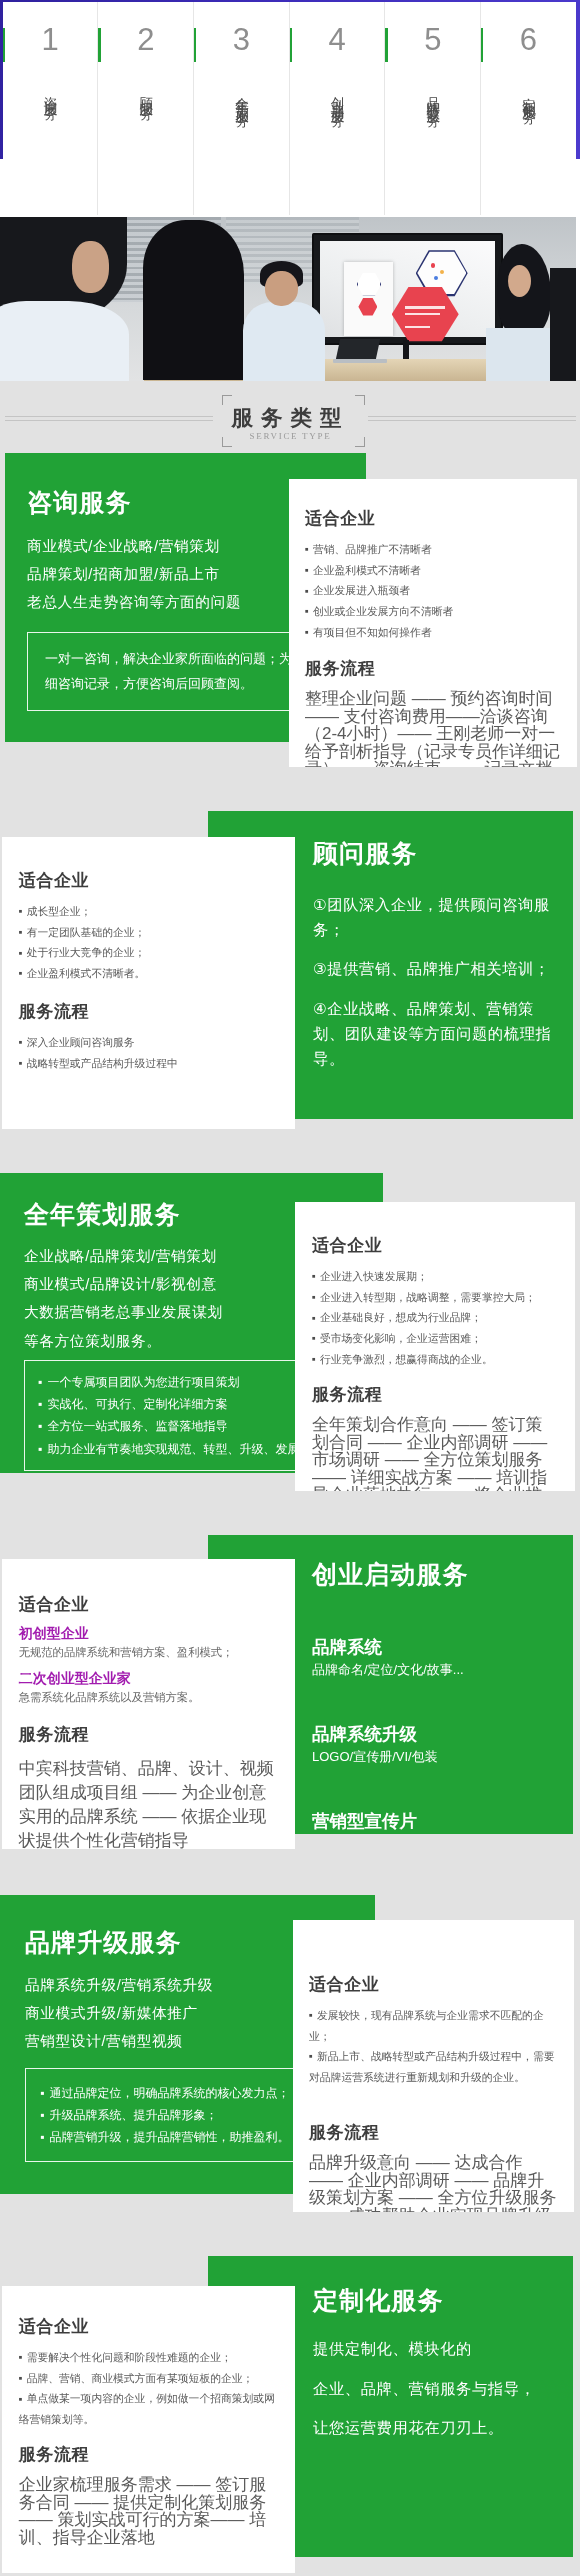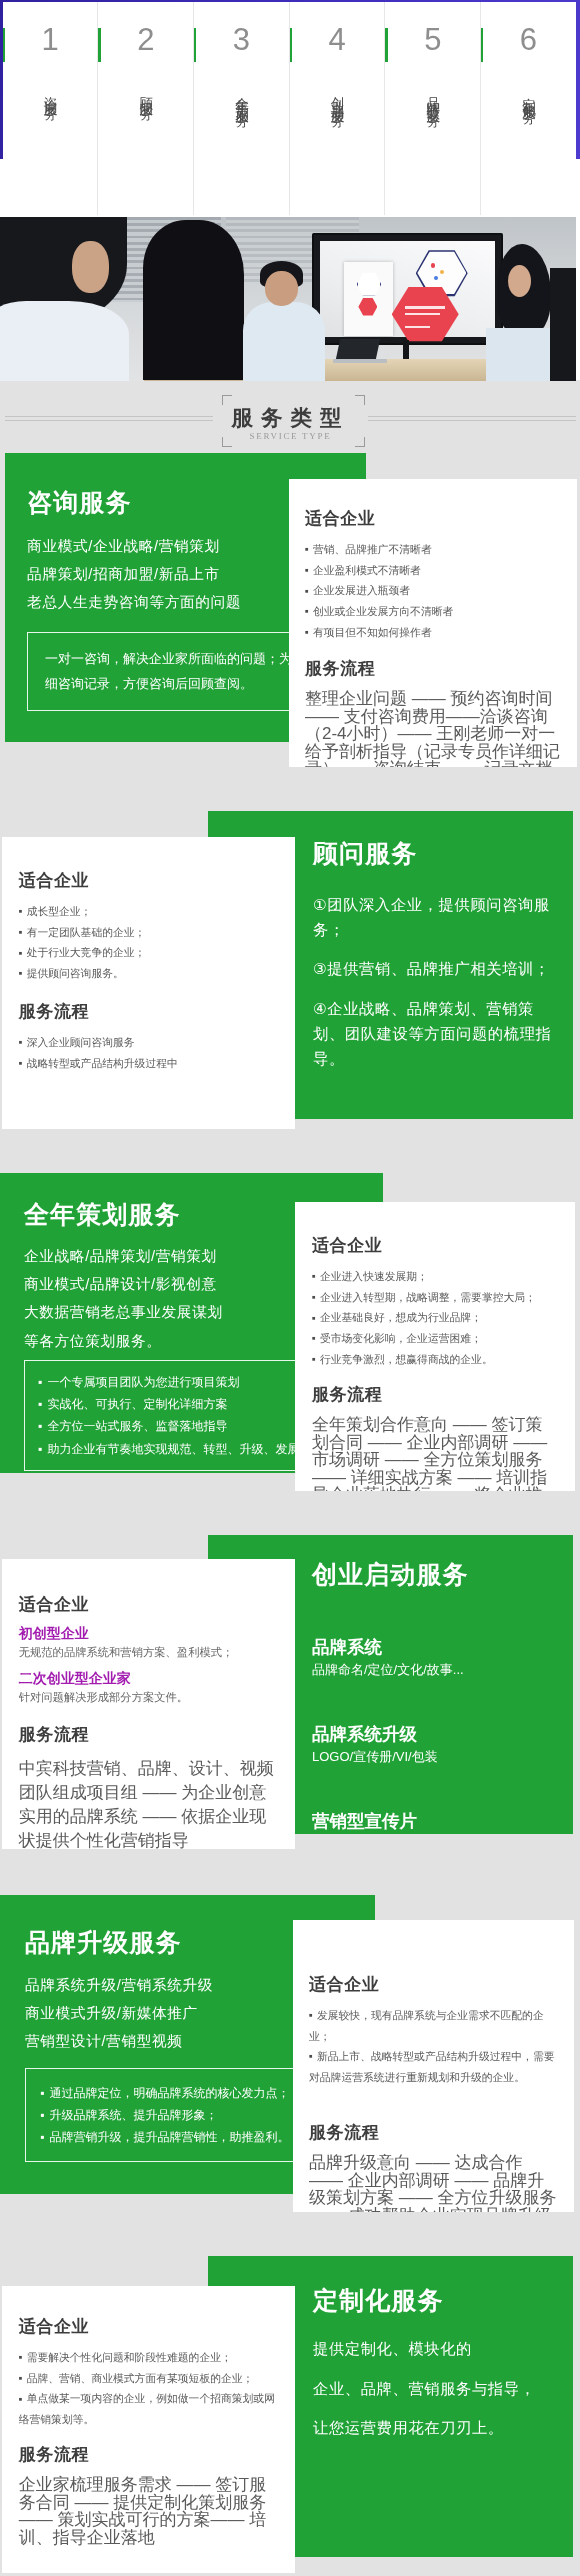--- a/index.html
+++ b/index.html
@@ -213,21 +213,21 @@
           <div class="green-line-lg">③提供营销、品牌推广相关培训；</div>
           <div class="green-line-lg">④企业战略、品牌策划、营销策划、团队建设等方面问题的梳理指导。</div>
         </div>
     </div>
     <div class="wcard" style="left:1.7px;top:837px;width:293px;height:292px;padding:32px 19px 0 17px;">
       <div class="whead">适合企业</div>
       <div class="blist">
           <div class="bullet-dark">成长型企业；</div>
           <div class="bullet-dark">有一定团队基础的企业；</div>
           <div class="bullet-dark">处于行业大竞争的企业；</div>
-          <div class="bullet-dark">提供顾问咨询服务。</div>
+          <div class="bullet-dark">企业盈利模式不清晰者。</div>
         </div>
       <div class="whead mt28">服务流程</div>
       <div class="blist">
           <div class="bullet-dark">深入企业顾问咨询服务</div>
           <div class="bullet-dark">战略转型或产品结构升级过程中</div>
         </div>
     </div>
   </div>
 
   
@@ -293,21 +293,21 @@
     </div>
     <div class="wcard" style="left:1.7px;top:1559px;width:293px;height:290px;padding:34px 19px 0 17px;">
       <div class="whead">适合企业</div>
       <div>
           <div class="s4grp">
             <div class="s4grp-h">初创型企业</div>
             <div class="s4grp-d">无规范的品牌系统和营销方案、盈利模式；</div>
           </div>
           <div class="s4grp">
             <div class="s4grp-h">二次创业型企业家</div>
-            <div class="s4grp-d">针对问题解决形成部分方案文件。</div>
+            <div class="s4grp-d">急需系统化品牌系统以及营销方案。</div>
           </div>
         </div>
       <div class="whead mt30">服务流程</div>
       <div class="flow lh42">中宾科技营销、品牌、设计、视频团队组成项目组 —— 为企业创意实用的品牌系统 —— 依据企业现状提供个性化营销指导</div>
     </div>
   </div>
 
   
   <div style="display:contents">
     <div class="gbox" style="left:0;top:1895px;width:375px;height:299px;padding:31px 22.6px 0 25px;">

